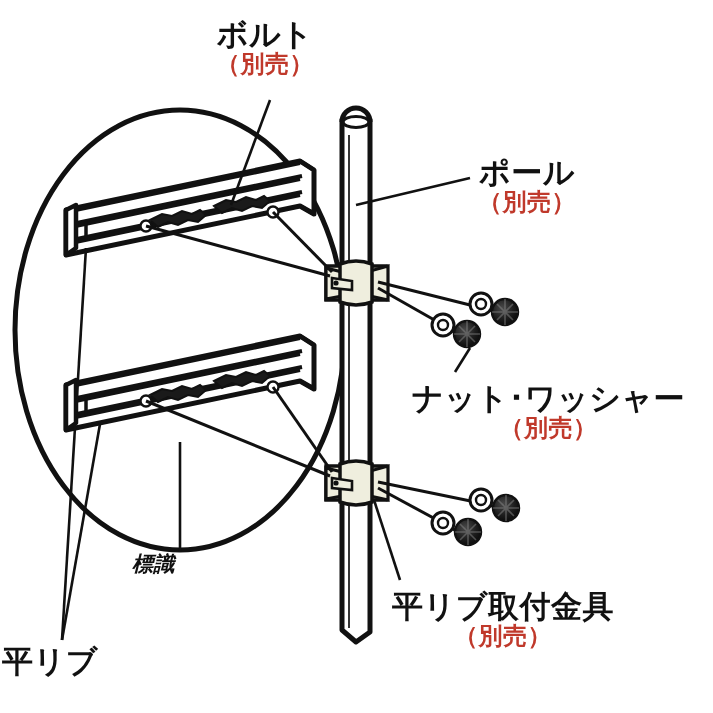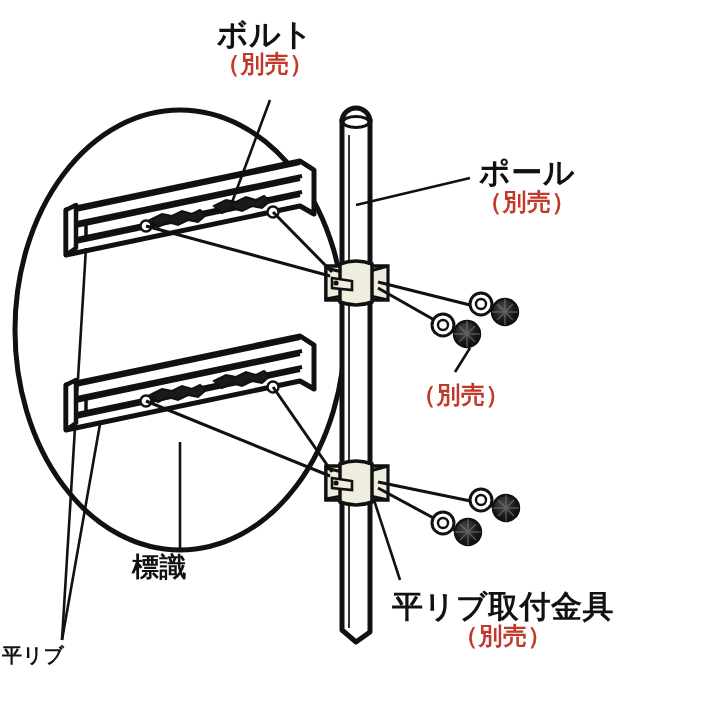--- a/index.html
+++ b/index.html
@@ -51,22 +51,22 @@
   #label-bracket   { left: 392px; top: 590px; text-align: center; }
   #label-ura       { left: 113px; top: 270px; }
   #label-hyoshiki  { left: 132px; top: 553px; }
   #label-hirarib   { left: 2px;   top: 645px; }
 
   #label-ura .jp-main {
     font-size: 37px;
     font-weight: 700;
     letter-spacing: 16px;
   }
-  #label-hyoshiki .jp-main { font-size: 27px; }
-  #label-hirarib  .jp-main { font-size: 20px; }
+  #label-hyoshiki .jp-main { font-size: 21px; font-style: italic; }
+  #label-hirarib  .jp-main { font-size: 31px; }
 </style>
 </head>
 <body>
 
 <div id="stage">
 
   <svg id="diagram" viewBox="0 0 713 713">
 
     <defs>
 
@@ -241,20 +241,21 @@
     <span class="jp-main">ボルト</span>
     <span class="jp-sub">（別売）</span>
   </div>
 
   <div class="lbl center" id="label-pole">
     <span class="jp-main">ポール</span>
     <span class="jp-sub">（別売）</span>
   </div>
 
   <div class="lbl center" id="label-nutwasher">
+    <span class="jp-main">ナット･ワッシャー</span>
     <span class="jp-sub">（別売）</span>
   </div>
 
   <div class="lbl center" id="label-bracket">
     <span class="jp-main">平リブ取付金具</span>
     <span class="jp-sub">（別売）</span>
   </div>
 
 
   <div class="lbl left" id="label-hyoshiki">

